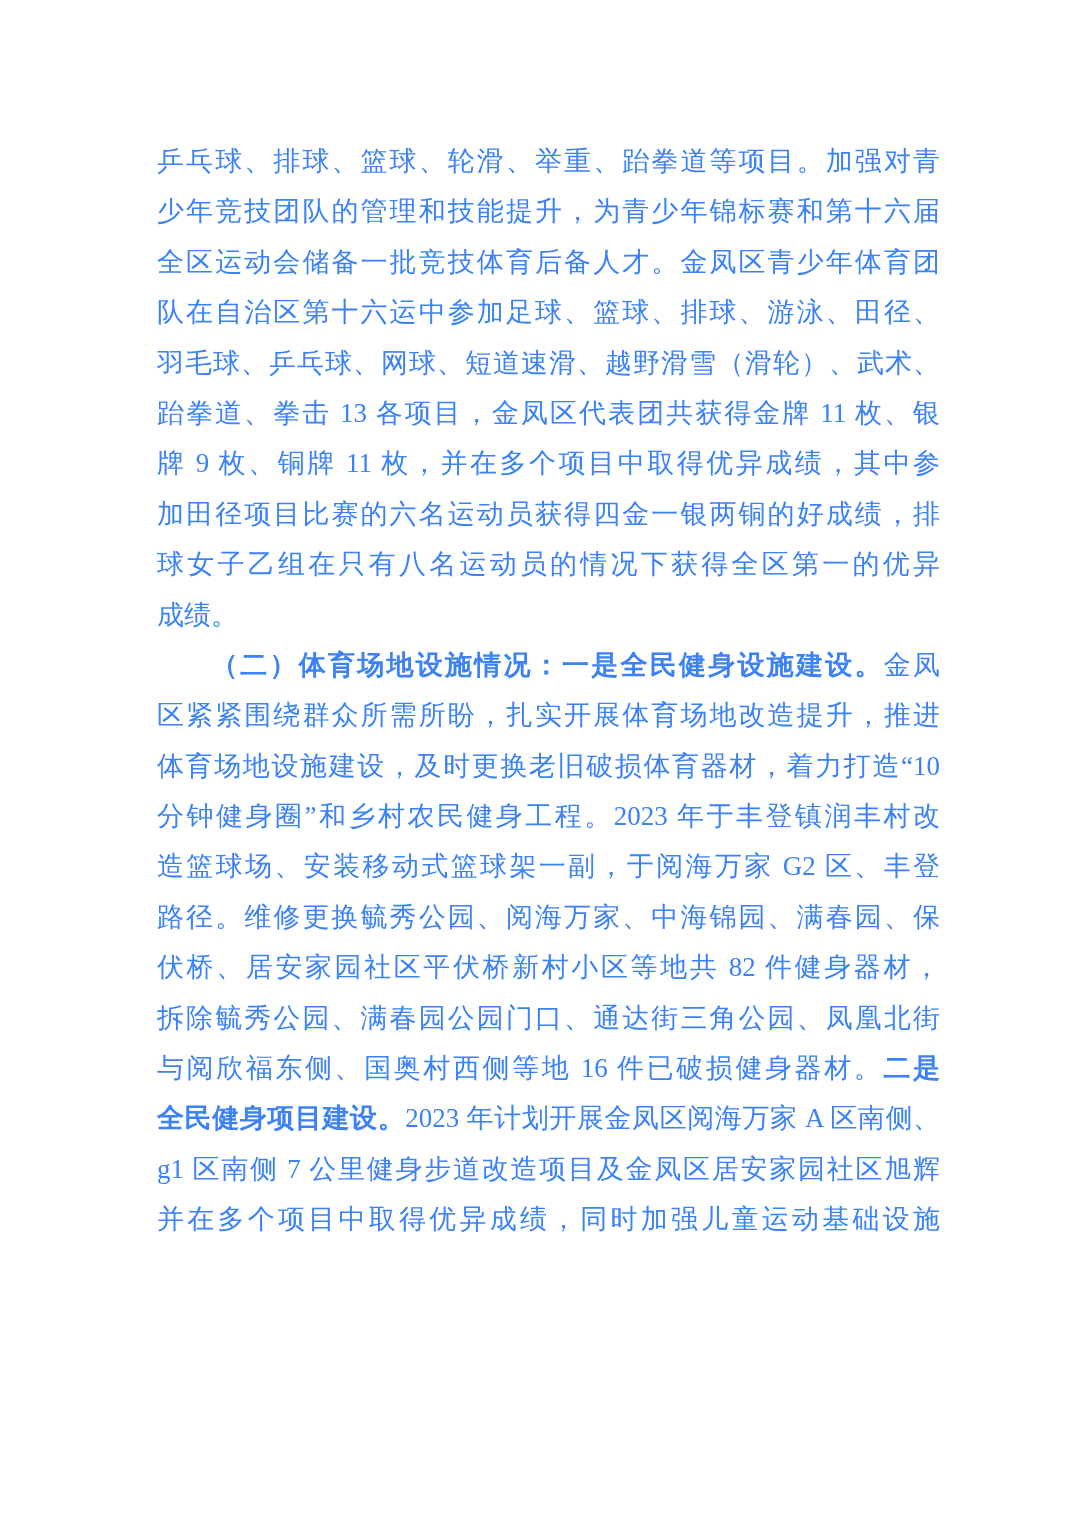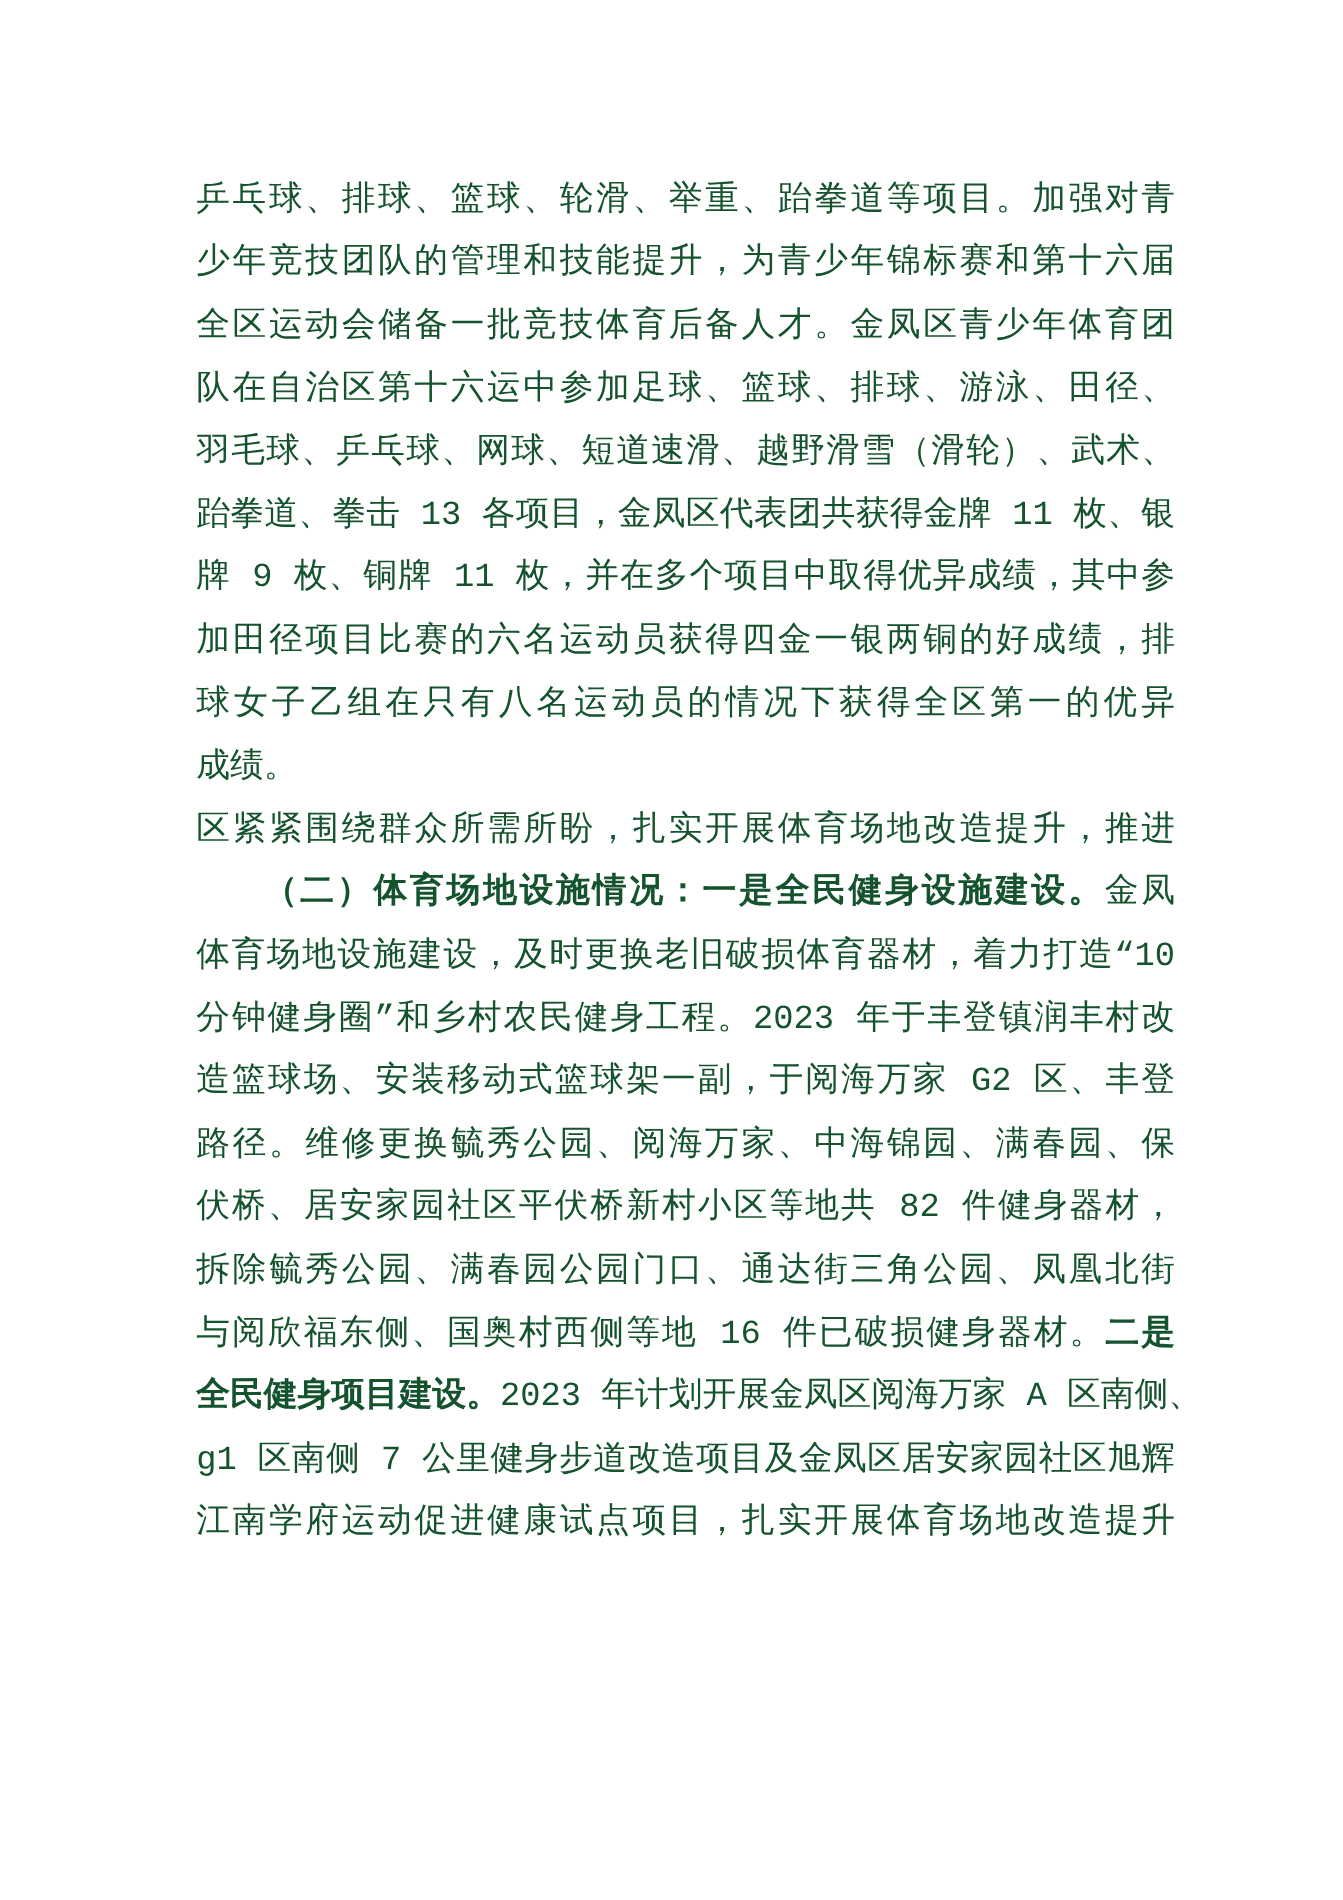--- a/index.html
+++ b/index.html
@@ -2,23 +2,23 @@
 <html><head>
 <meta charset="utf-8">
 <style>
   html, body { margin: 0; padding: 0; background: #ffffff; }
 
   .page {
     position: relative;
     width: 1074px;
     height: 1520px;
     background: #ffffff;
-    color: #14532d;
+    color: #3b82f6;
     overflow: hidden;
-    font-family: Liberation Mono, monospace;
+    font-family: Liberation Serif, serif;
   }
 
   .textblock {
     position: absolute;
     left: 157px;
     top: 136px;
     width: 783px;
     font-size: 27px;
     line-height: 50.4px;
   }
@@ -54,27 +54,27 @@
     <div class="line"><span>少年竞技团队的管理和技能提升，为青少年锦标赛和第十六届</span></div>
     <div class="line"><span>全区运动会储备一批竞技体育后备人才。金凤区青少年体育团</span></div>
     <div class="line"><span>队在自治区第十六运中参加足球、篮球、排球、游泳、田径、</span></div>
     <div class="line"><span>羽毛球、乒乓球、网球、短道速滑、越野滑雪（滑轮）、武术、</span></div>
     <div class="line"><span>跆拳道、拳击 13 各项目，金凤区代表团共获得金牌 11 枚、银</span></div>
     <div class="line"><span>牌 9 枚、铜牌 11 枚，并在多个项目中取得优异成绩，其中参</span></div>
     <div class="line"><span>加田径项目比赛的六名运动员获得四金一银两铜的好成绩，排</span></div>
     <div class="line"><span>球女子乙组在只有八名运动员的情况下获得全区第一的优异</span></div>
     <div class="line flush"><span>成绩。</span></div>
 
+    <div class="line indent"><span class="b">（二）体育场地设施情况：一是全民健身设施建设。</span><span>金凤</span></div>
     <div class="line"><span>区紧紧围绕群众所需所盼，扎实开展体育场地改造提升，推进</span></div>
-    <div class="line indent"><span class="b">（二）体育场地设施情况：一是全民健身设施建设。</span><span>金凤</span></div>
     <div class="line"><span>体育场地设施建设，及时更换老旧破损体育器材，着力打造“10</span></div>
     <div class="line"><span>分钟健身圈”和乡村农民健身工程。2023 年于丰登镇润丰村改</span></div>
     <div class="line"><span>造篮球场、安装移动式篮球架一副，于阅海万家 G2 区、丰登</span></div>
     <div class="line"><span>路径。维修更换毓秀公园、阅海万家、中海锦园、满春园、保</span></div>
     <div class="line"><span>伏桥、居安家园社区平伏桥新村小区等地共 82 件健身器材，</span></div>
     <div class="line"><span>拆除毓秀公园、满春园公园门口、通达街三角公园、凤凰北街</span></div>
     <div class="line"><span>与阅欣福东侧、国奥村西侧等地 16 件已破损健身器材。</span><span class="b">二是</span></div>
     <div class="line"><span class="b">全民健身项目建设。</span><span>2023 年计划开展金凤区阅海万家 A 区南侧、</span></div>
     <div class="line"><span>g1 区南侧 7 公里健身步道改造项目及金凤区居安家园社区旭辉</span></div>
-    <div class="line"><span>江南学府运动促进健康试点项目，扎实开展体育场地改造提升</span></div>
+    <div class="line"><span>并在多个项目中取得优异成绩，同时加强儿童运动基础设施</span></div>
 
   </div>
 </div>
 
 </body></html>

